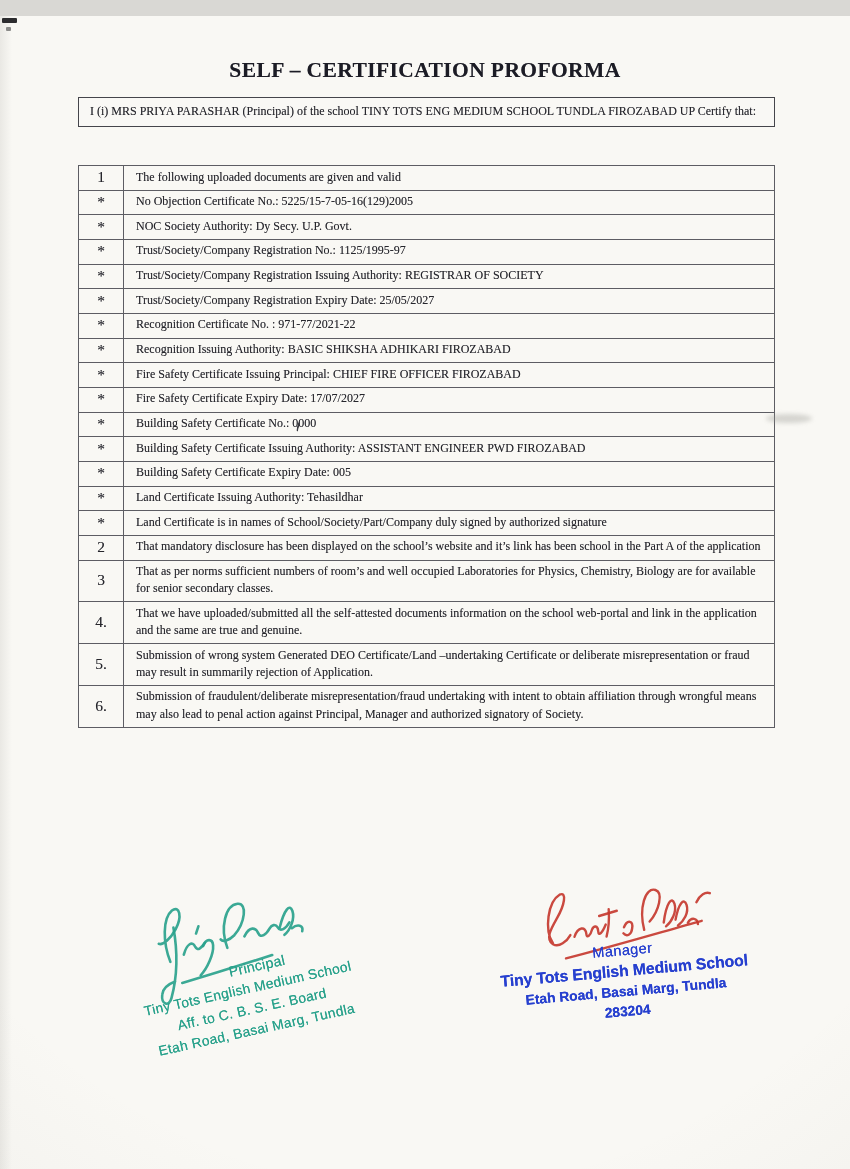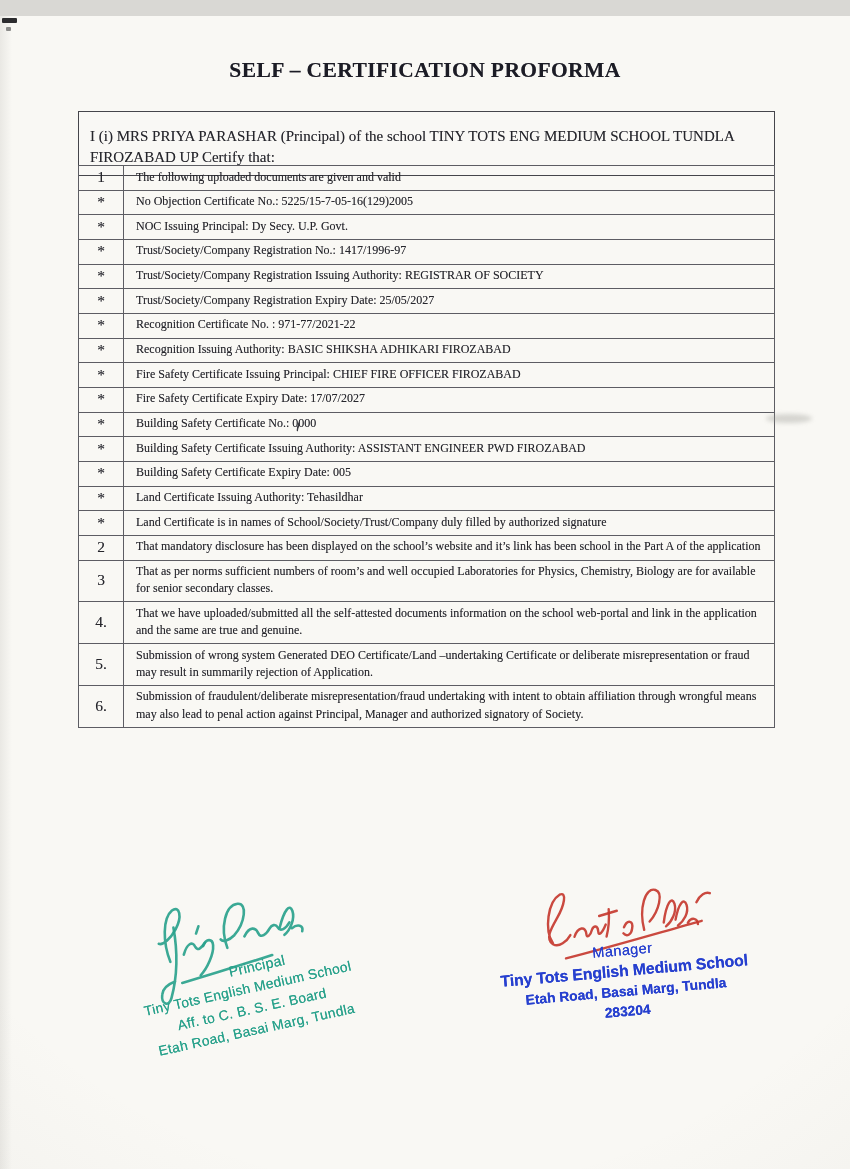--- a/index.html
+++ b/index.html
@@ -16,24 +16,24 @@
     font-family:"Liberation Serif", serif;
     color:#26262c;
   }
   .title{
     position:absolute;top:42px;left:0;width:100%;
     margin:0;text-align:center;
     font-size:21.5px;font-weight:700;letter-spacing:.4px;
     color:#1c1c25;text-shadow:0 0 .6px rgba(28,28,40,.55);
   }
   .intro-box{
-    position:absolute;left:78px;top:95px;width:697px;box-sizing:border-box;
+    position:absolute;left:78px;top:81px;width:697px;box-sizing:border-box;
     border:1.6px solid #45454b;
-    padding:14px 11px 6px;
-    font-size:15px;line-height:1.42;
+    padding:5px 11px 6px;
+    font-size:12px;line-height:1.42;
     text-shadow:0 0 .5px rgba(35,35,48,.4);
     background:rgba(255,255,255,0.12);
   }
   table.cert{
     position:absolute;left:78px;top:149px;width:697px;
     border-collapse:collapse;table-layout:fixed;
     border:1.8px solid #3f3f45;
   }
   table.cert td{
     border:1px solid #5d5d63;
@@ -100,26 +100,26 @@
       <td class="txt">The following uploaded documents are given and valid</td>
     </tr>
 
     <tr>
       <td class="num">*</td>
       <td class="txt">No Objection Certificate No.: 5225/15-7-05-16(129)2005</td>
     </tr>
 
     <tr>
       <td class="num">*</td>
-      <td class="txt">NOC Issuing Principal: Dy Secy. U.P. Govt.</td>
-    </tr>
-
-    <tr>
-      <td class="num">*</td>
-      <td class="txt">Trust/Society/Company Registration No.: 1417/1996-97</td>
+      <td class="txt">NOC Society Authority: Dy Secy. U.P. Govt.</td>
+    </tr>
+
+    <tr>
+      <td class="num">*</td>
+      <td class="txt">Trust/Society/Company Registration No.: 1125/1995-97</td>
     </tr>
 
     <tr>
       <td class="num">*</td>
       <td class="txt">Trust/Society/Company Registration Issuing Authority: REGISTRAR OF SOCIETY</td>
     </tr>
 
     <tr>
       <td class="num">*</td>
       <td class="txt">Trust/Society/Company Registration Expiry Date:  25/05/2027</td>
@@ -160,21 +160,21 @@
       <td class="txt">Building Safety Certificate Expiry Date: 005</td>
     </tr>
 
     <tr>
       <td class="num">*</td>
       <td class="txt">Land Certificate Issuing Authority: Tehasildhar</td>
     </tr>
 
     <tr>
       <td class="num">*</td>
-      <td class="txt">Land Certificate is in names of School/Society/Trust/Company duly filled by authorized signature</td>
+      <td class="txt">Land Certificate is in names of School/Society/Part/Company duly signed by authorized signature</td>
     </tr>
 
     <tr>
       <td class="num">2</td>
       <td class="txt">That mandatory disclosure has been displayed on the school’s website and it’s link has been school in the Part A of the application</td>
     </tr>
 
     <tr>
       <td class="num">3</td>
       <td class="txt">That as per norms sufficient numbers of room’s and well occupied Laboratories for Physics, Chemistry, Biology are for available for senior secondary classes.</td>

